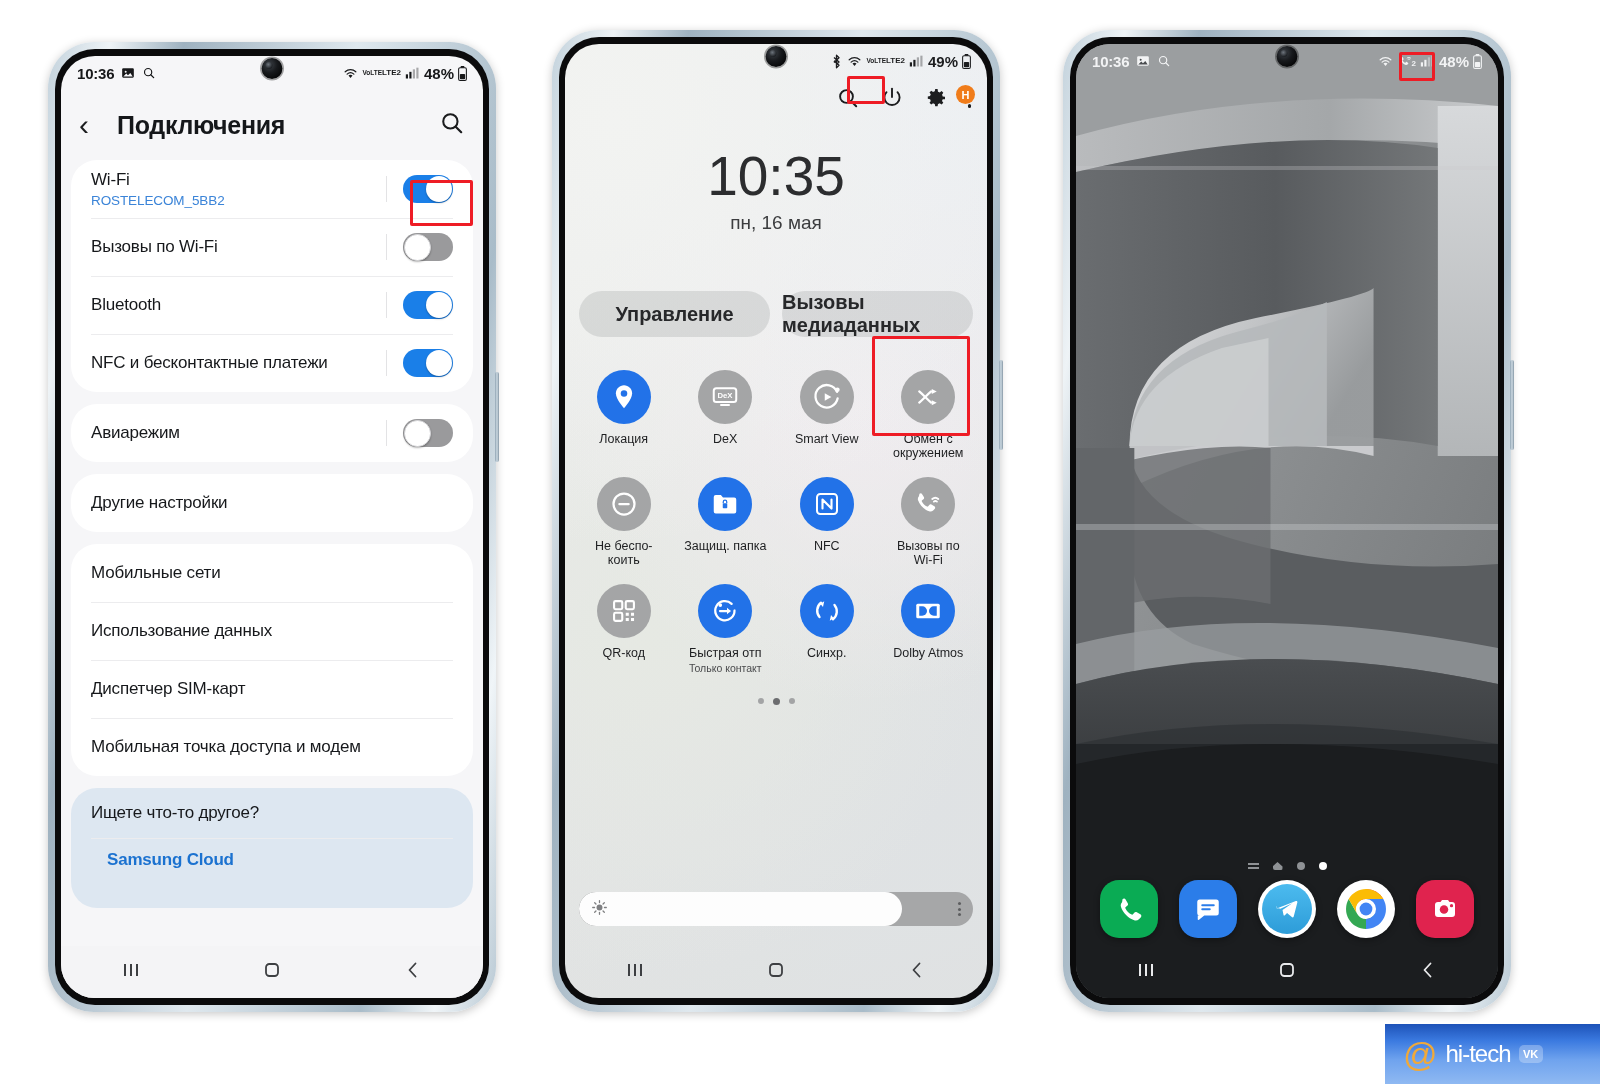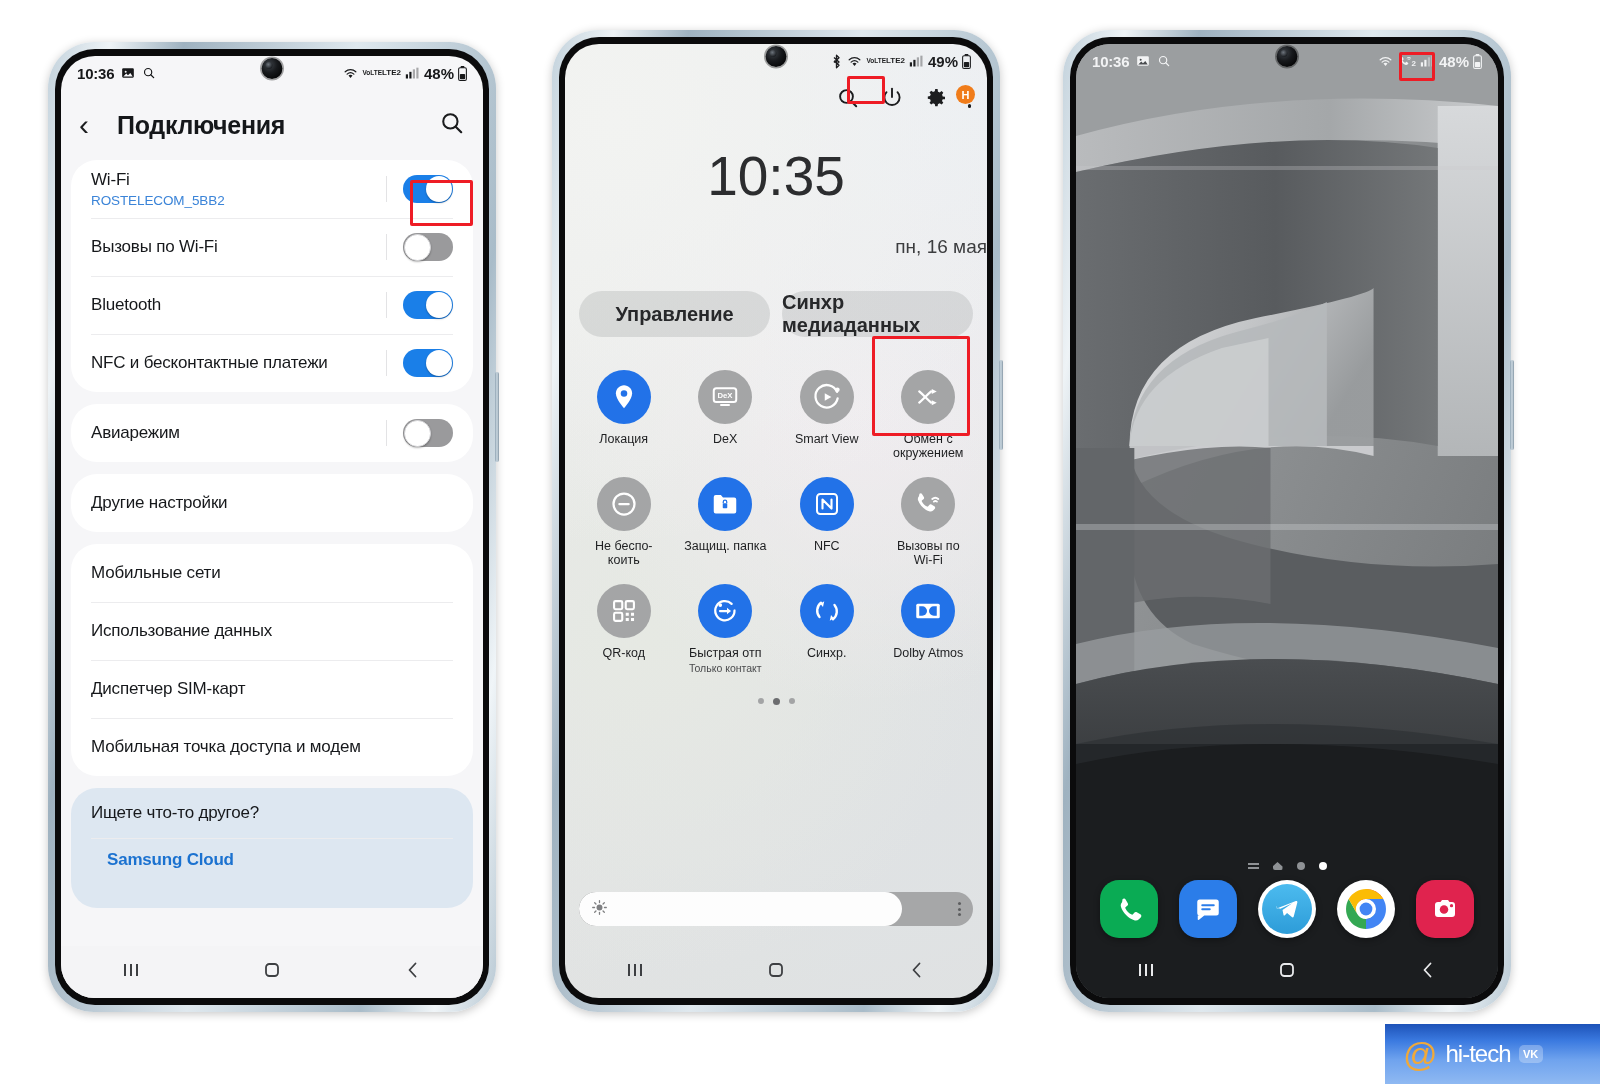--- a/index.html
+++ b/index.html
@@ -125,21 +125,21 @@
   }
   .qs-icons{ position:absolute; top:42px; right:16px; display:flex; align-items:center; gap:20px; z-index:20;}
   .avatar-badge{
     width:19px;height:19px;border-radius:50%;background:#f07c1a;color:#fff;
     font-size:11px; font-weight:700; display:flex;align-items:center;justify-content:center;
     position:absolute; right:-4px; top:-7px;
   }
   .kebab{ position:relative; display:flex; flex-direction:column; gap:2.5px; align-items:center;}
   .kebab i{ width:3.5px;height:3.5px;border-radius:50%;background:#1c1d1f; display:block;}
   .clock-big{ position:absolute; top:100px; left:0; right:0; text-align:center; font-size:55px; font-weight:300; color:#2c2d2f; letter-spacing:0px;}
-  .clock-date{ position:absolute; top:168px; left:0;right:0; text-align:right; font-size:19px; color:#3c3d3f;margin-top:24px;}
+  .clock-date{ position:absolute; top:168px; left:0;right:0; text-align:center; font-size:19px; color:#3c3d3f;}
   .pill-row{ position:absolute; top:247px; left:14px; right:14px; display:flex; gap:12px;}
   .pill{ flex:1; height:46px; border-radius:23px; background:rgba(155,158,158,.28); display:flex;align-items:center;justify-content:center; font-size:20px; font-weight:700; color:#27282a; }
   .tiles{ position:absolute; top:320px; left:8px; right:8px; display:grid; grid-template-columns:repeat(4,1fr); row-gap:10px;}
   .tile{ display:flex; flex-direction:column; align-items:center; padding-top:6px; position:relative;}
   .tile .circ{ width:54px;height:54px;border-radius:50%; display:flex;align-items:center;justify-content:center; }
   .tile .circ.on{ background:#2272e8; } .tile .circ.off{ background:#a4a5a6; }
   .tile .lbl{ font-size:12.5px; color:#1e1f21; margin-top:8px; text-align:center; line-height:1.15; max-width:84px;}
   .tile .sub{ font-size:10.5px; color:#4a4b4d; margin-top:2px; text-align:center;}
   .pagedots{ position:absolute; top:654px; left:0;right:0; display:flex; justify-content:center; gap:9px;}
   .pagedots i{ width:6px;height:6px;border-radius:50%; background:#a3a4a5; display:block;}
@@ -425,21 +425,21 @@
               <i></i>
             <span class="avatar-badge">H</span>
           </span>
         </div>
 
         <div class="clock-big">10:35</div>
         <div class="clock-date">пн, 16 мая</div>
 
         <div class="pill-row">
           <div class="pill">Управление</div>
-          <div class="pill">Синхр медиаданных</div>
+          <div class="pill">Вызовы медиаданных</div>
         </div>
 
         <div class="tiles">
 
           <div class="tile">
             <div class="circ on">
               <svg width="30" height="30" viewBox="0 0 24 24">
                   <path d="M12 2.5c-3.6 0-6.5 2.9-6.5 6.5 0 4.9 6.5 12 6.5 12s6.5-7.1 6.5-12c0-3.6-2.9-6.5-6.5-6.5z" fill="#fff"></path>
                   <circle cx="12" cy="9.2" r="2.6" fill="#2272e8"></circle>
                 </svg>

